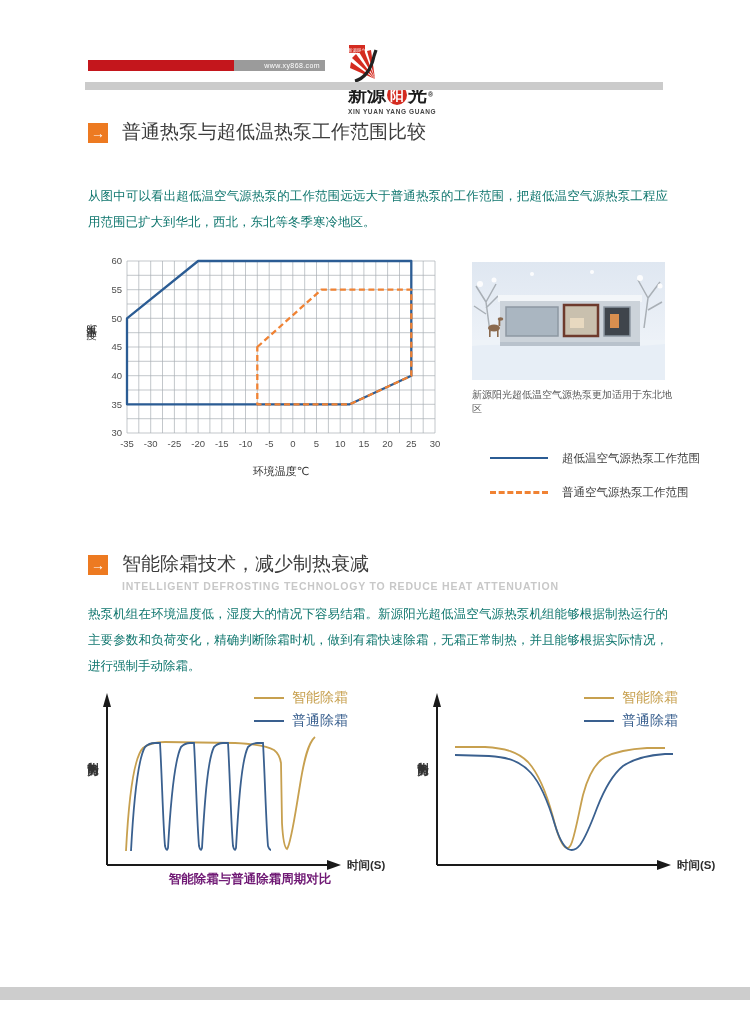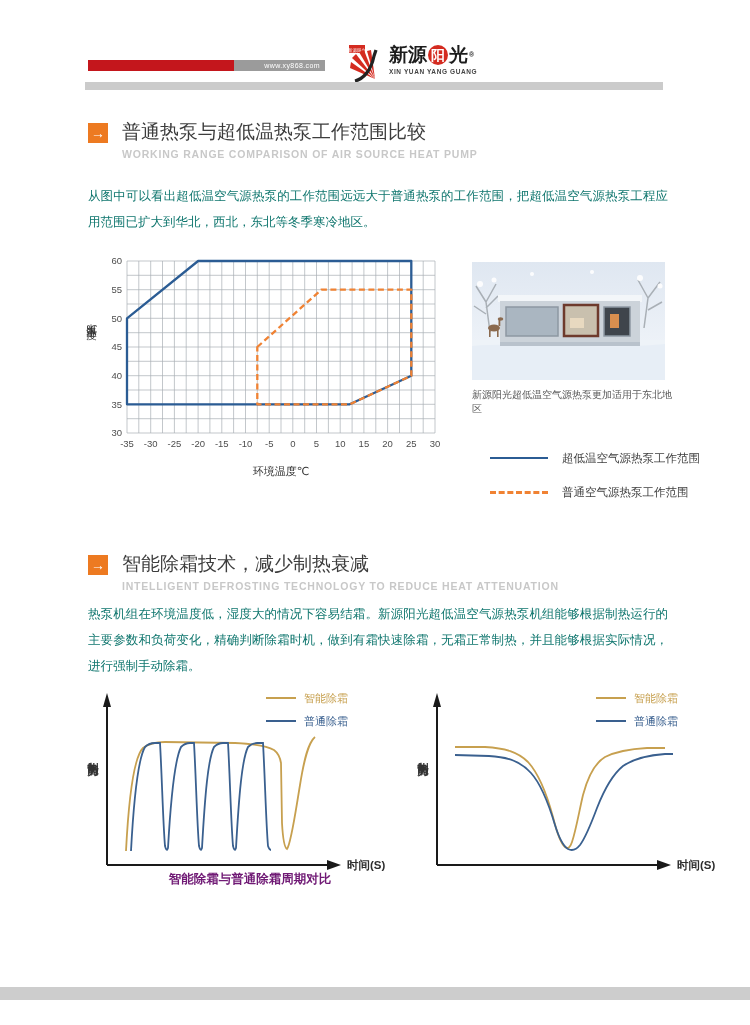--- a/index.html
+++ b/index.html
@@ -5,21 +5,21 @@
   html,body{margin:0;padding:0;background:#fff;}
   body{font-family:"Liberation Sans","DejaVu Sans",sans-serif;}
   .page{position:relative;width:750px;height:1025px;background:#ffffff;overflow:hidden;}
 
   
   .hdr-bars{position:absolute;left:88px;top:60px;height:11px;display:flex;}
   .hbar-red{width:146px;height:11px;background:#c4161c;}
   .hbar-gray{width:86px;height:11px;background:#9b9b9b;display:flex;align-items:center;justify-content:flex-end;padding-right:5px;}
   .hbar-gray span{font-size:7px;color:#fff;letter-spacing:.4px;}
   .hdr-divider{position:absolute;left:85px;top:82px;width:578px;height:8px;background:#cbcbcb;}
-  .logo{position:absolute;left:348px;top:44px;display:flex;align-items:flex-start;}
+  .logo{position:absolute;left:348px;top:44px;display:flex;align-items:flex-start;flex-direction:column;}
   .logo-mark{width:36px;height:40px;margin-right:5px;}
   .logo-cn{font-size:19px;font-weight:bold;color:#1c1c1c;line-height:22px;display:flex;align-items:center;}
   .logo-sun{display:inline-flex;align-items:center;justify-content:center;width:20px;height:20px;background:#d42b20;color:#fff;border-radius:50%;font-size:14px;margin:0 1px;}
   .logo-reg{font-size:7px;vertical-align:top;color:#1c1c1c;margin-left:1px;}
   .logo-sub{font-size:6.5px;font-weight:bold;color:#444;letter-spacing:.6px;margin-top:2px;}
 
   
   .sec-head{position:absolute;left:88px;display:flex;align-items:flex-start;}
   .sec-marker{width:20px;height:20px;background:#ed7a21;color:#fff;font-size:14px;font-weight:bold;display:flex;align-items:center;justify-content:center;margin-top:3px;flex:none;}
   .sec-titles{margin-left:14px;}
@@ -46,21 +46,21 @@
 
   
   .mini-chart{position:absolute;top:683px;width:305px;height:212px;}
   .mini-left{left:85px;} .mini-right{left:415px;}
   .mini-ylabel{position:absolute;left:0;top:70px;writing-mode:vertical-rl;text-orientation:upright;font-size:11px;font-weight:bold;color:#333;letter-spacing:1px;}
   .mini-svg{margin-left:10px;}
   .mini-legend{position:absolute;right:42px;top:6px;}
   .ml-row{display:flex;align-items:center;height:18px;margin-bottom:5px;}
   .ml-swatch{width:30px;margin-right:8px;height:0;}
   .ml-gold{border-top:2px solid #c7a04f;} .ml-blue{border-top:2px solid #3a608f;}
-  .ml-label{font-size:11px;}
+  .ml-label{font-size:14px;}
   .t-gold{color:#c7a04f;} .t-blue{color:#3a608f;}
   .mini-caption{position:absolute;left:25px;right:0;top:188px;text-align:center;font-size:12.5px;font-weight:bold;color:#701a75;}
 
   .footer-bar{position:absolute;left:0;top:987px;width:750px;height:13px;background:#cdcdcd;}
 </style>
 </head>
 <body>
 
 <div class="page">
 
@@ -92,21 +92,20 @@
       </div>
       <div class="logo-sub">XIN YUAN YANG GUANG</div>
     </div>
   </div>
   <div class="hdr-divider"></div>
 
   <div class="sec-head" style="top:120px;">
     <div class="sec-marker">→</div>
     <div class="sec-titles">
       <h1 class="sec-title">普通热泵与超低温热泵工作范围比较</h1>
-      <div class="sec-sub">WORKING RANGE COMPARISON OF AIR SOURCE HEAT PUMP</div>
     </div>
   </div>
 
   <p class="para" style="top:170px;">从图中可以看出超低温空气源热泵的工作范围远远大于普通热泵的工作范围，把超低温空气源热泵工程应用范围已扩大到华北，西北，东北等冬季寒冷地区。</p>
 
   <div class="range-row">
     <div class="range-ylabel">出水温度℃</div>
     <svg id="range-svg-wrap" width="352" height="232" viewBox="0 0 352 232">
       <g id="range-svg">
           <g stroke="#a9afb5" stroke-width="0.7">

